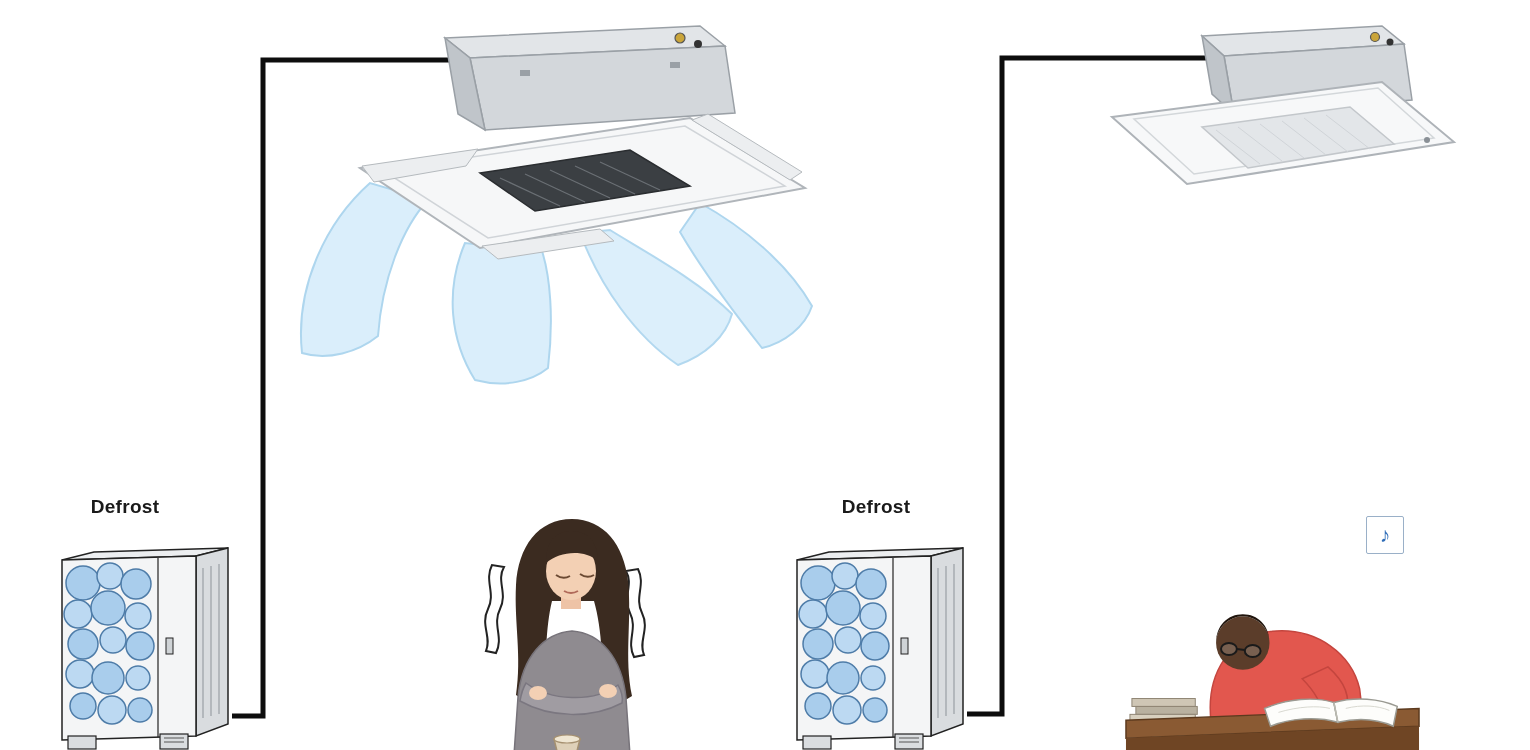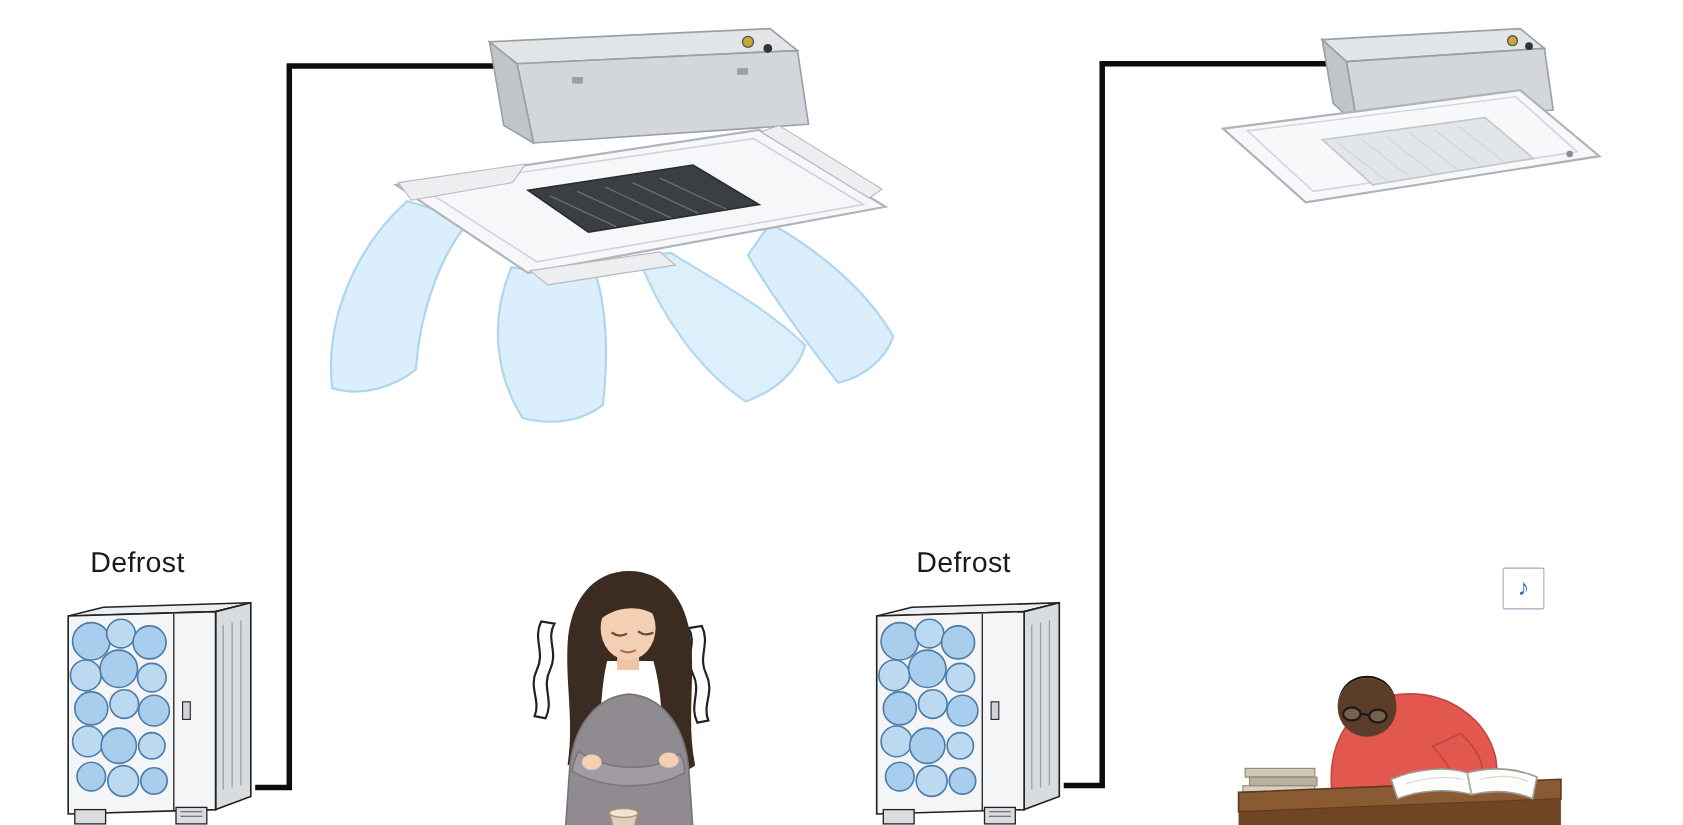--- a/index.html
+++ b/index.html
@@ -3,21 +3,21 @@
 <meta charset="utf-8">
 <style>
   html,body{margin:0;padding:0;background:#ffffff;}
   .canvas{
     position:relative;width:1530px;height:750px;background:#ffffff;
     font-family:"Liberation Sans",sans-serif;overflow:hidden;
   }
   .abs{position:absolute;}
   .defrost-label{
     position:absolute;width:160px;text-align:center;
-    font-weight:normal;font-size:26px;color:#1a1a1a;letter-spacing:.3px;
+    font-weight:bold;font-size:19px;color:#1a1a1a;letter-spacing:.3px;
   }
   .note-box{
     position:absolute;width:36px;height:36px;border:1px solid #9ab0c8;
     background:#ffffff;display:flex;align-items:center;justify-content:center;
     font-size:21px;color:#2f6db8;border-radius:2px;
   }
   svg{display:block;}
 </style>
 </head>
 <body>

